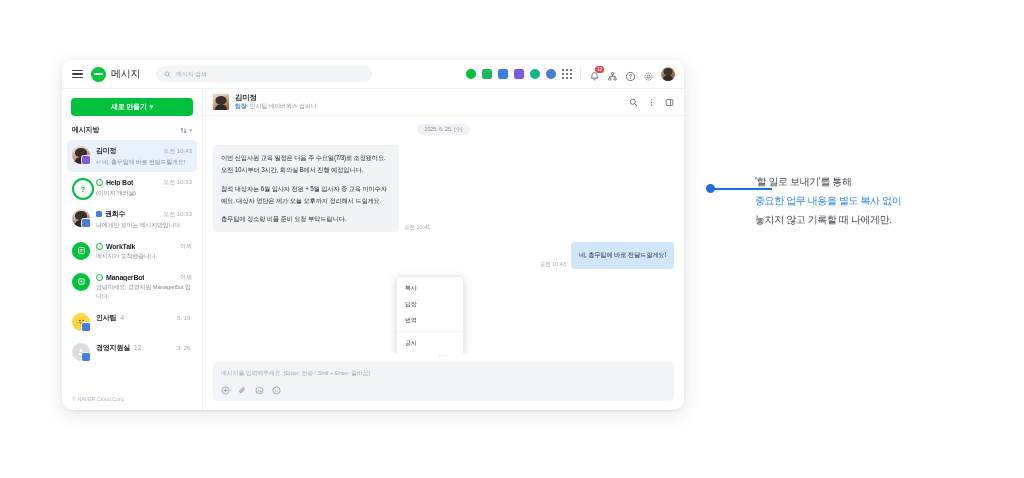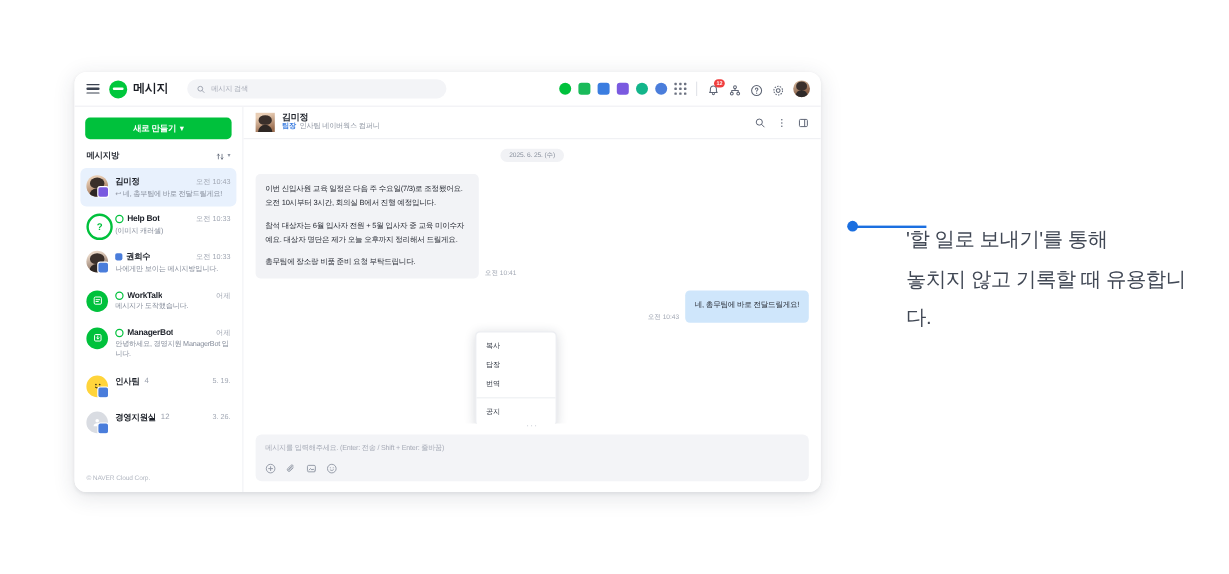--- a/index.html
+++ b/index.html
@@ -85,21 +85,21 @@
     position: absolute;
     left: 3.5px;
     bottom: 0.5px;
     width: 4px;
     height: 4px;
     background: #00c73c;
     transform: rotate(45deg);
   }
   .brand-name {
     font-size: 10px;
-    font-weight: bold;
+    font-weight: normal;
     color: #1a1d24;
     letter-spacing: -0.3px;
   }
   .topbar-search {
     width: 200px;
     height: 16px;
     margin-left: 16px;
     background: #f3f4f7;
     border-radius: 9px;
     display: flex;
@@ -565,23 +565,23 @@
     position: absolute;
     left: 714px;
     top: 188px;
     width: 58px;
     height: 1.6px;
     background: #1b6fe0;
   }
   .annot-text {
     position: absolute;
     left: 755px;
-    top: 184px;
+    top: 172px;
     width: 250px;
-    font-size: 17px;
+    font-size: 10px;
     line-height: 1.92;
     color: #414855;
     letter-spacing: -0.4px;
   }
   .annot-text .hl { color: #2e86f0; }
 </style>
 </head>
 <body>
 
 <div class="app-window">
@@ -889,14 +889,15 @@
       </div>
 
     </div>
   </div>
 </div>
 
 <div class="annot-dot"></div>
 <div class="annot-line"></div>
 <div class="annot-text">
   <div>'할 일로 보내기'를 통해</div>
-  <div>놓치지 않고 기록할 때 유용합니다.</div>
+  <div class="hl">중요한 업무 내용을 별도 복사 없이</div>
+  <div>놓치지 않고 기록할 때 나에게만.</div>
 </div>
 
 </body></html>

